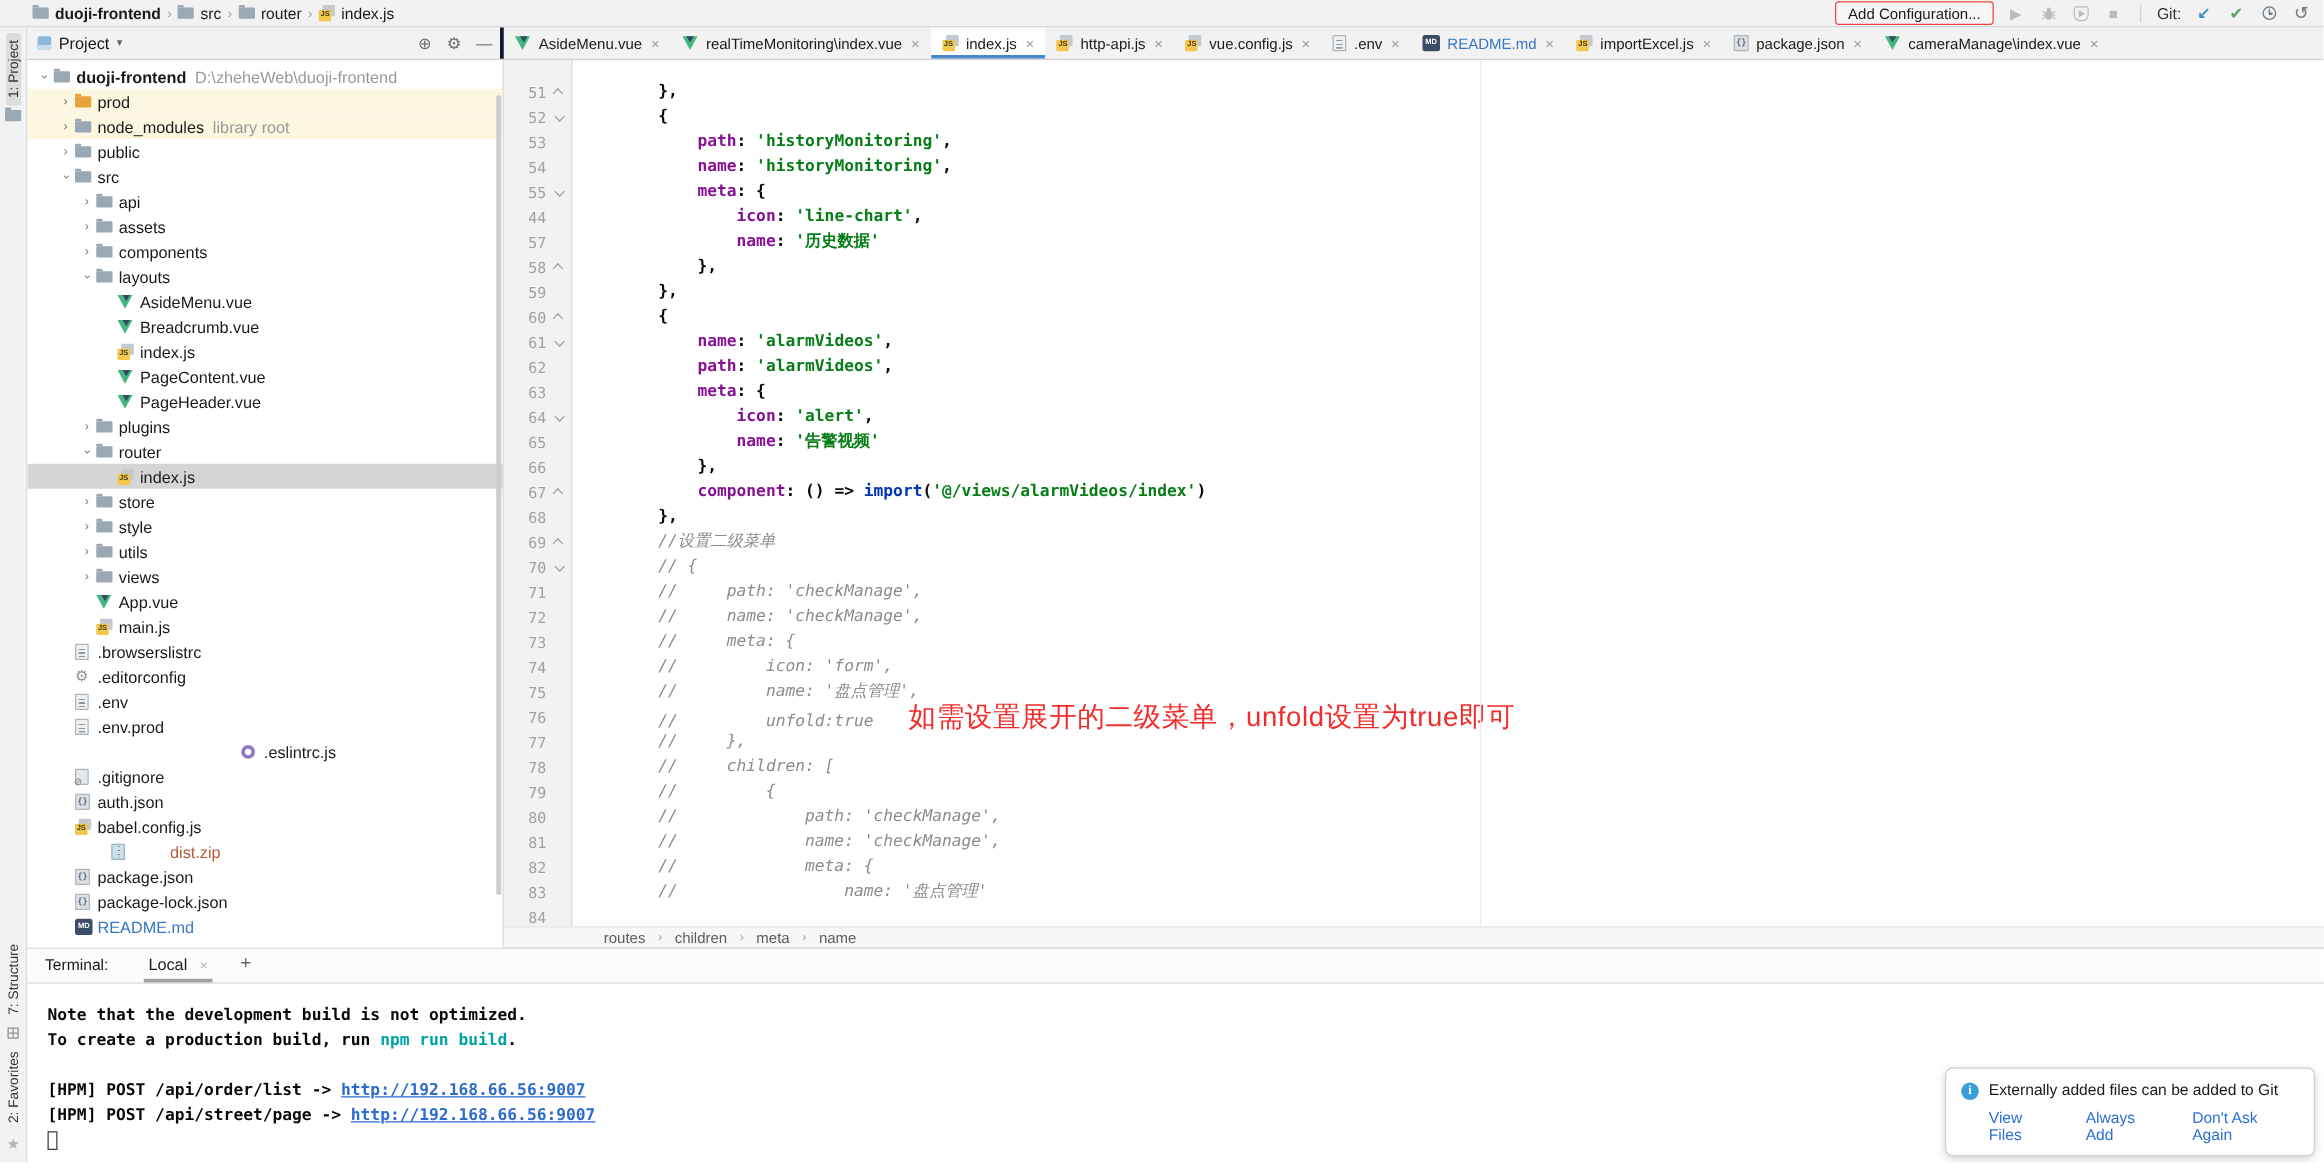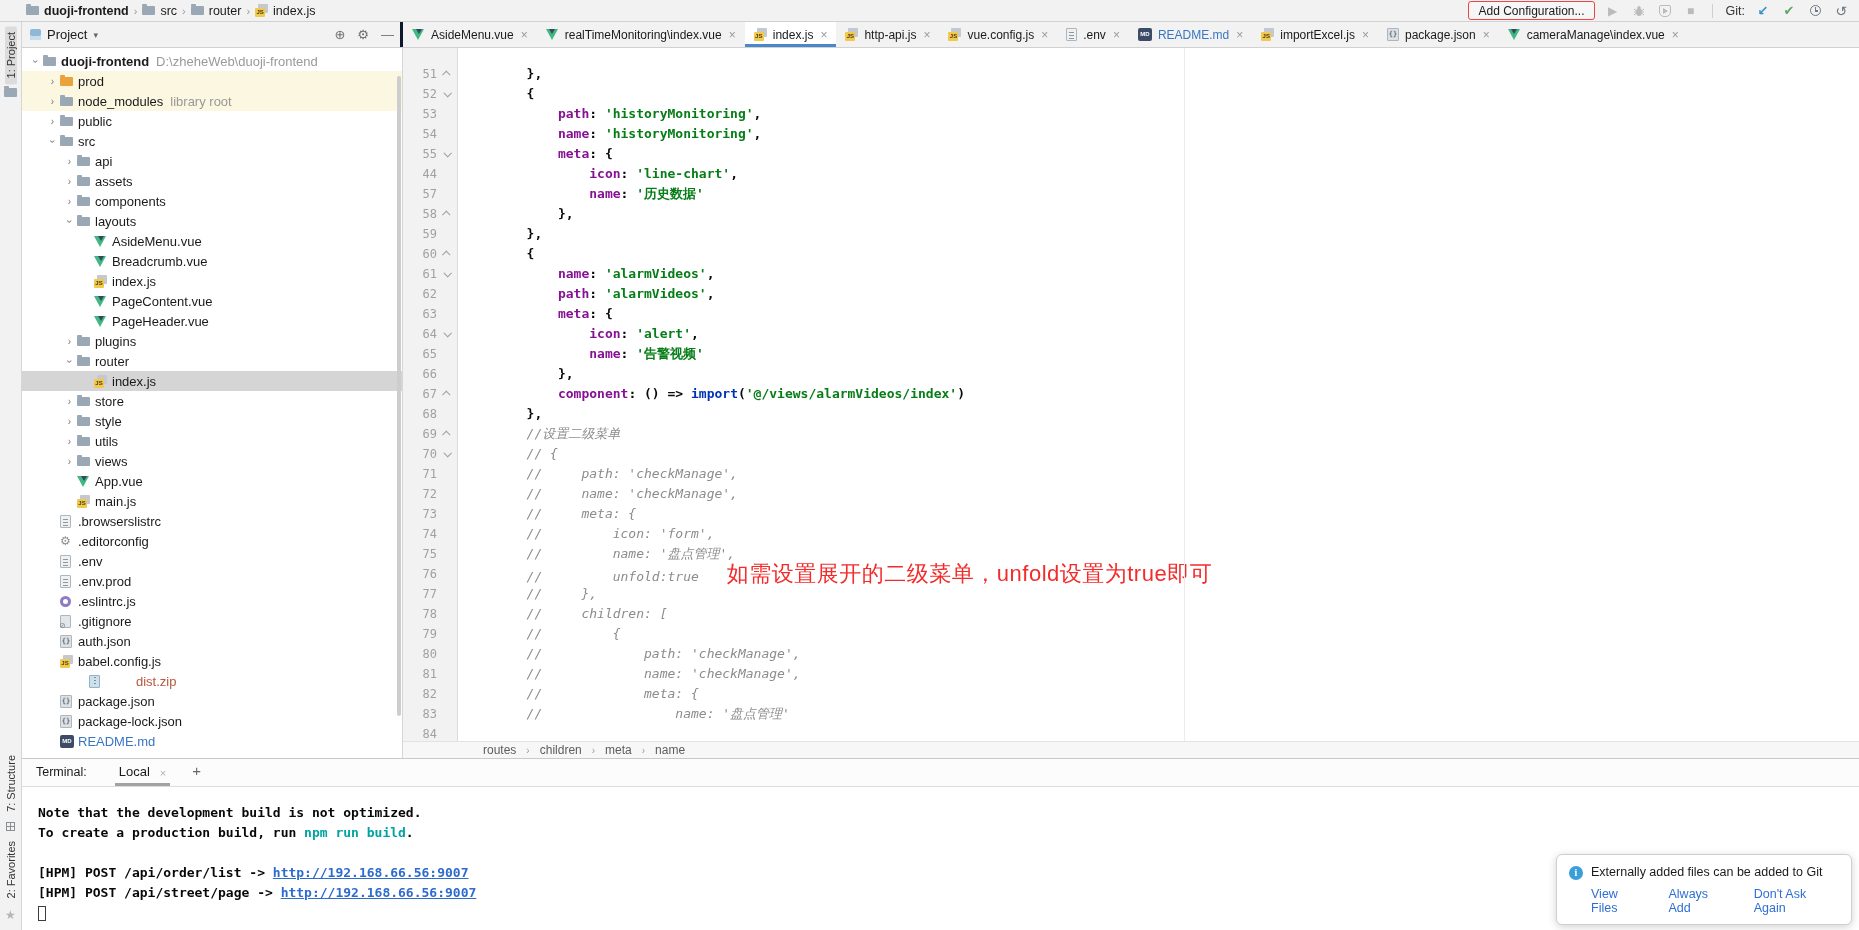--- a/index.html
+++ b/index.html
@@ -456,21 +456,21 @@
             </span>
             <span class="lbl">.env</span>
           </div>
           <div class="tree-row" style="padding-left: 23px;">
             <span class="chev"></span>
             <span class="ic-slot">
               <span class="i i-text"></span>
             </span>
             <span class="lbl">.env.prod</span>
           </div>
-          <div class="tree-row" style="padding-left: 23px;">
+          <div class="tree-row" style="padding-left: 23px; justify-content: center;">
             <span class="chev"></span>
             <span class="ic-slot">
               <span class="i i-eslint"></span>
             </span>
             <span class="lbl">.eslintrc.js</span>
           </div>
           <div class="tree-row" style="padding-left: 23px;">
             <span class="chev"></span>
             <span class="ic-slot">
               <span class="i i-git"></span>

